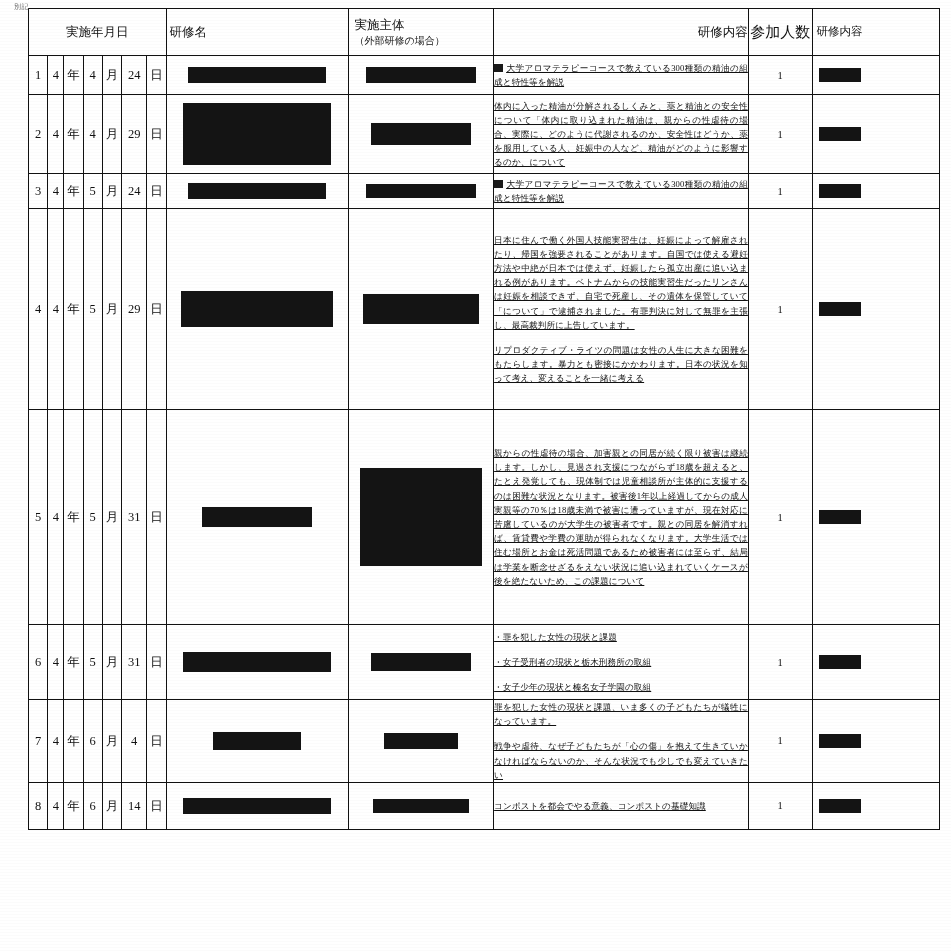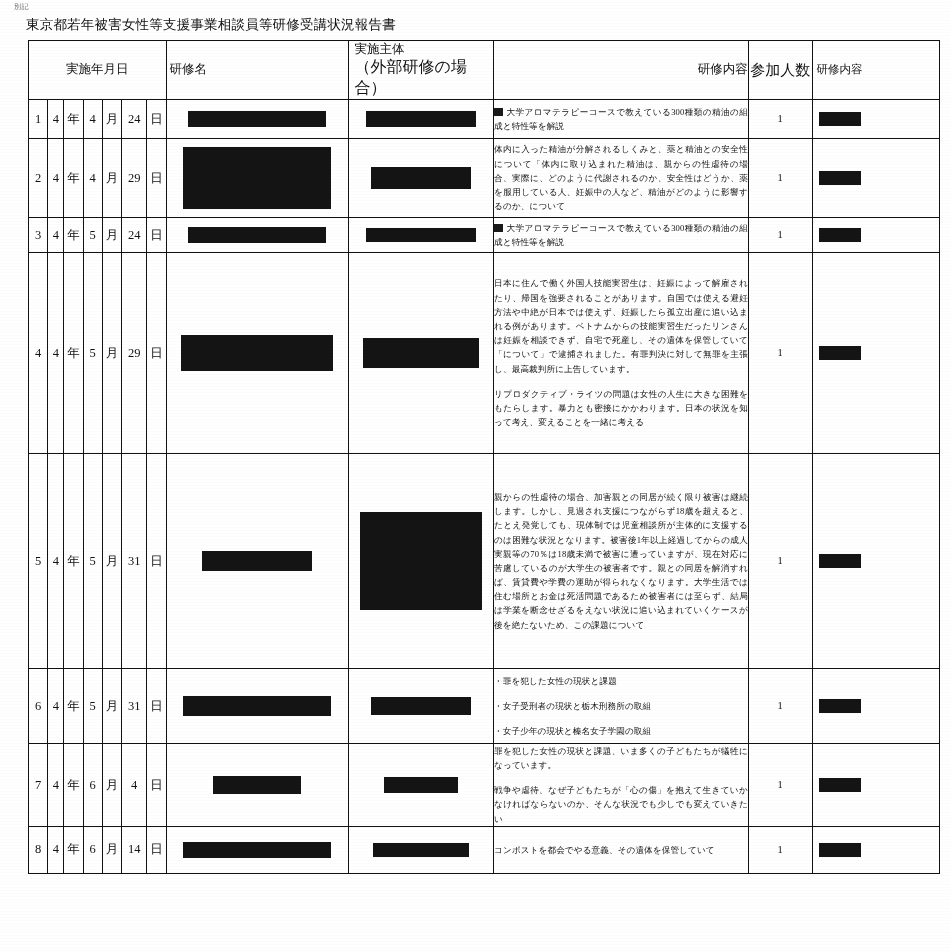--- a/index.html
+++ b/index.html
@@ -63,21 +63,21 @@
   th.h-people { width: 112px; }
   .col-no     { width: 17px; }
   .col-y      { width: 14px; }
   .col-ylab   { width: 17px; }
   .col-m      { width: 17px; }
   .col-mlab   { width: 17px; }
   .col-d      { width: 22px; }
   .col-dlab   { width: 17px; }
 
   .th-two-line { display: block; line-height: 1.3; }
-  .th-sub { font-size: 16px; }
+  .th-sub { font-size: 10px; }
 
   td.no, td.ynum, td.ylab, td.mnum, td.mlab, td.dnum, td.dlab {
     text-align: center;
     font-size: 12.5px;
     line-height: 1;
   }
   td.cnt {
     text-align: center;
     font-size: 10.5px;
     vertical-align: middle;
@@ -86,21 +86,21 @@
     position: relative;
   }
   td.cell-content {
     padding: 6px 7px 6px 6px;
     font-size: 8.6px;
     line-height: 1.65;
     vertical-align: top;
     text-align: justify;
     letter-spacing: 0.1px;
   }
-  .content-block { margin: 0 0 0 0; }
+  .content-block { margin: 0 0 0 0; text-decoration: underline; }
   .content-block + .content-block { margin-top: 11px; }
   .lead-mark {
     display: inline-block;
     width: 9px;
     height: 8px;
     background: #1a1a1a;
     margin-right: 3px;
     vertical-align: -1px;
   }
   .redact {
@@ -128,21 +128,20 @@
       repeating-linear-gradient(0deg, rgba(0,0,0,0.5) 0px, rgba(0,0,0,0.5) 1px, rgba(255,255,255,0) 1px, rgba(255,255,255,0) 3px);
   }
 </style>
 </head>
 <body>
 
 <div class="page">
 
   <div class="corner-mark">別記</div>
 
-  <h1 class="doc-title">東京都若年被害女性等支援事業相談員等研修受講状況報告書</h1>
 
   <table class="report">
     <colgroup>
       <col class="col-no">
       <col class="col-y">
       <col class="col-ylab">
       <col class="col-m">
       <col class="col-mlab">
       <col class="col-d">
       <col class="col-dlab">
@@ -332,21 +331,21 @@
           <td class="mlab">月</td>
           <td class="dnum">14</td>
           <td class="dlab">日</td>
           <td class="cell-name">
             <span class="redact" style="width: 148px; height: 16px;"></span>
           </td>
           <td class="cell-org">
             <span class="redact" style="width: 96px; height: 14px;"></span>
           </td>
           <td class="cell-content">
-            <div class="content-block">コンポストを都会でやる意義、その遺体を保管していて</div>
+            <div class="content-block">コンポストを都会でやる意義、コンポストの基礎知識</div>
           </td>
           <td class="cnt">1</td>
           <td class="cell-people">
             <span class="redact" style="width: 42px; height: 14px; margin: 0px 0px 0px 6px;"></span>
           </td>
         </tr>
       </tbody>
   </table>
 
   <div class="scan-noise"></div>

